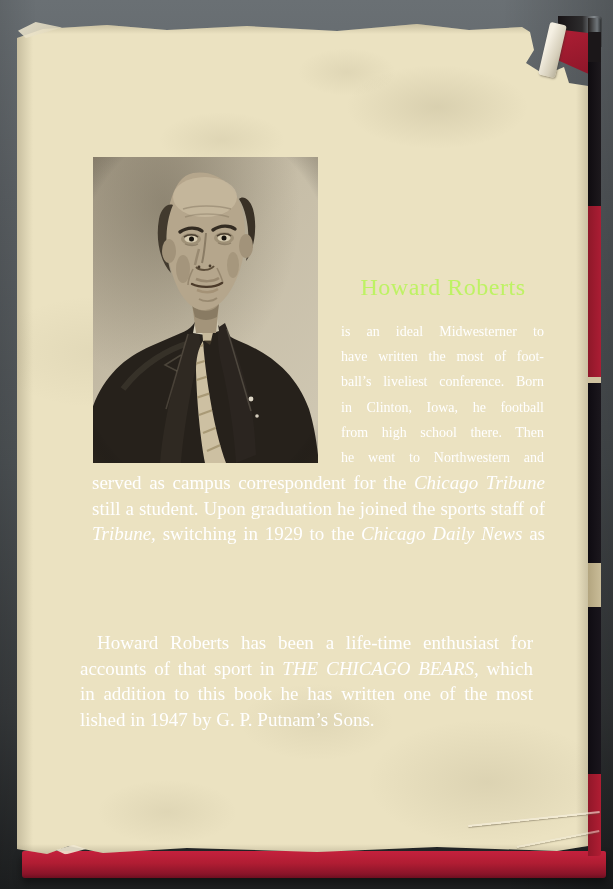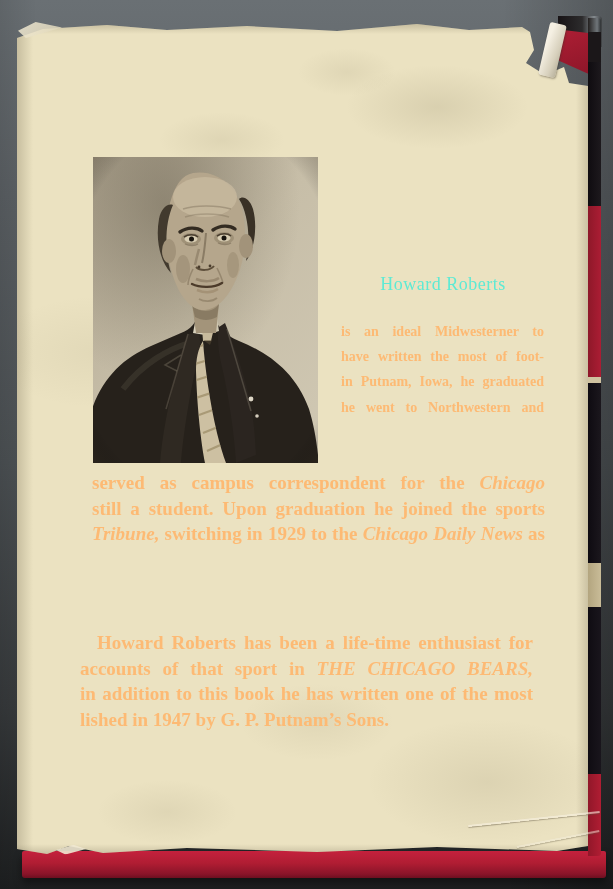--- a/index.html
+++ b/index.html
@@ -68,23 +68,23 @@
     background:rgba(248,242,226,0.6);box-shadow:0 1px 1px rgba(95,85,62,0.45);transform:rotate(-6deg);}
   .crease-b{position:absolute;left:516px;top:838px;width:84px;height:2px;z-index:4;
     background:rgba(244,238,220,0.5);box-shadow:0 1px 1px rgba(95,85,62,0.35);transform:rotate(-11deg);}
   .nick-bl{position:absolute;left:56px;top:845px;width:30px;height:9px;z-index:4;opacity:.9;
     background:#efe8d2;clip-path:polygon(0 40%,60% 0,100% 60%,30% 100%);transform:rotate(-5deg);}
 
   .photo{position:absolute;left:93px;top:157px;width:225px;height:306px;z-index:3;}
   .photo svg{display:block;width:100%;height:100%;}
 
   .heading{position:absolute;left:330px;top:274px;width:226px;z-index:3;
-    text-align:center;font-size:18px;letter-spacing:0.5px;color:#5eead4;}
-
-  .para{position:absolute;z-index:3;color:#fdba74;font-weight:bold;}
+    text-align:center;font-size:24px;letter-spacing:0.5px;color:#bef264;}
+
+  .para{position:absolute;z-index:3;color:#ffffff;}
   .col-para{left:341px;top:319px;width:203px;}
   .col-para .tline{font-size:14px;line-height:25.2px;max-height:25.4px;}
   .para1{left:92px;top:470px;width:453px;}
   .para2{left:80px;top:630px;width:453px;}
   .para1 .tline,.para2 .tline{font-size:19px;line-height:25.3px;max-height:25.5px;}
   .tline{text-align:justify;text-align-last:justify;overflow:hidden;hyphens:none;}
   .tline.nojust{text-align-last:left;}
   .tline.indent{text-indent:17px;}
   .it{font-style:italic;}
 </style>
@@ -217,21 +217,23 @@
 
     <rect x="0" y="0" width="225" height="306" fill="url(#vig)"></rect>
   </svg>
 </div>
 
 <div class="heading">Howard Roberts</div>
 
 <div class="para col-para">
     <div class="tline"><span>is an ideal Midwesterner to</span></div>
     <div class="tline"><span>have written the most of foot-</span></div>
-    <div class="tline"><span>in Putnam, Iowa, he graduated</span></div>
+    <div class="tline"><span>ball’s liveliest conference. Born</span></div>
+    <div class="tline"><span>in Clinton, Iowa, he football</span></div>
+    <div class="tline"><span>from high school there. Then</span></div>
     <div class="tline"><span>he went to Northwestern and</span></div>
   </div>
 <div class="para para1">
     <div class="tline"><span>served as campus correspondent for the </span><span class="it">Chicago Tribune</span><span> while</span></div>
     <div class="tline"><span>still a student. Upon graduation he joined the sports staff of the</span></div>
     <div class="tline"><span class="it">Tribune,</span><span> switching in 1929 to the </span><span class="it">Chicago Daily News</span><span> as assistant</span></div>
   </div>
 <div class="para para2">
     <div class="tline indent"><span>Howard Roberts has been a life-time enthusiast for football, and</span></div>
     <div class="tline"><span>accounts of that sport in </span><span class="it">THE CHICAGO BEARS,</span><span> which was pub-</span></div>

